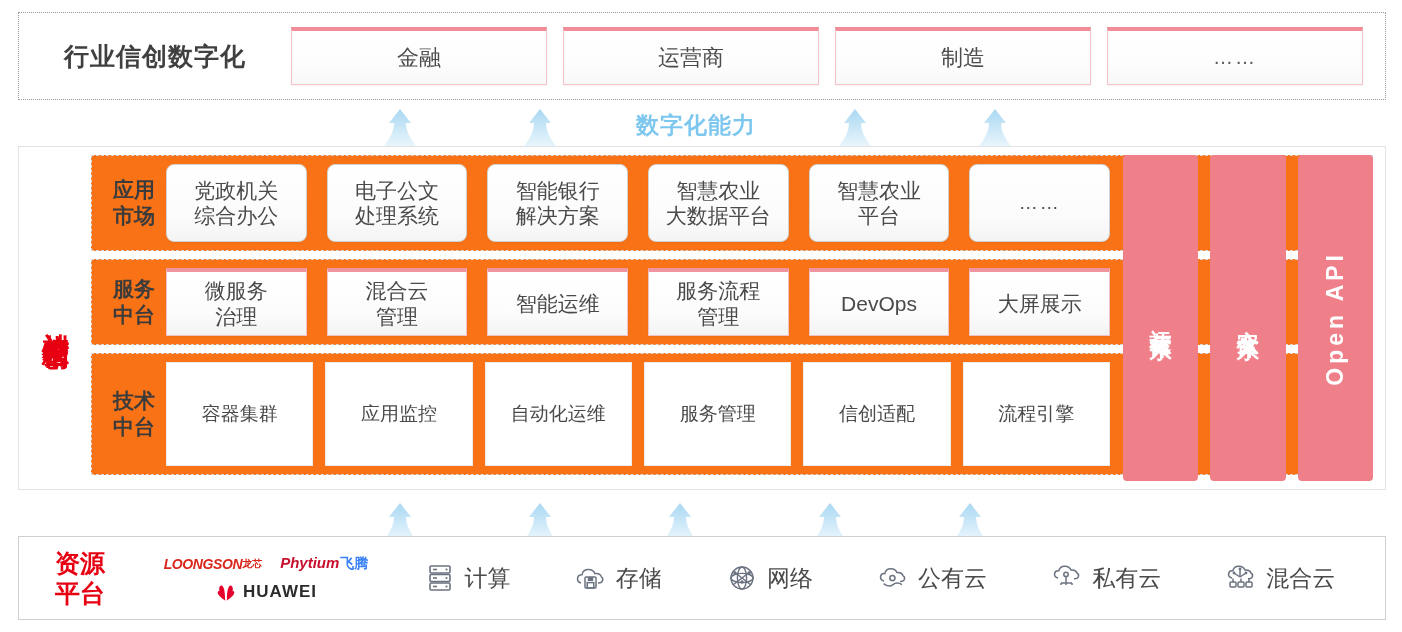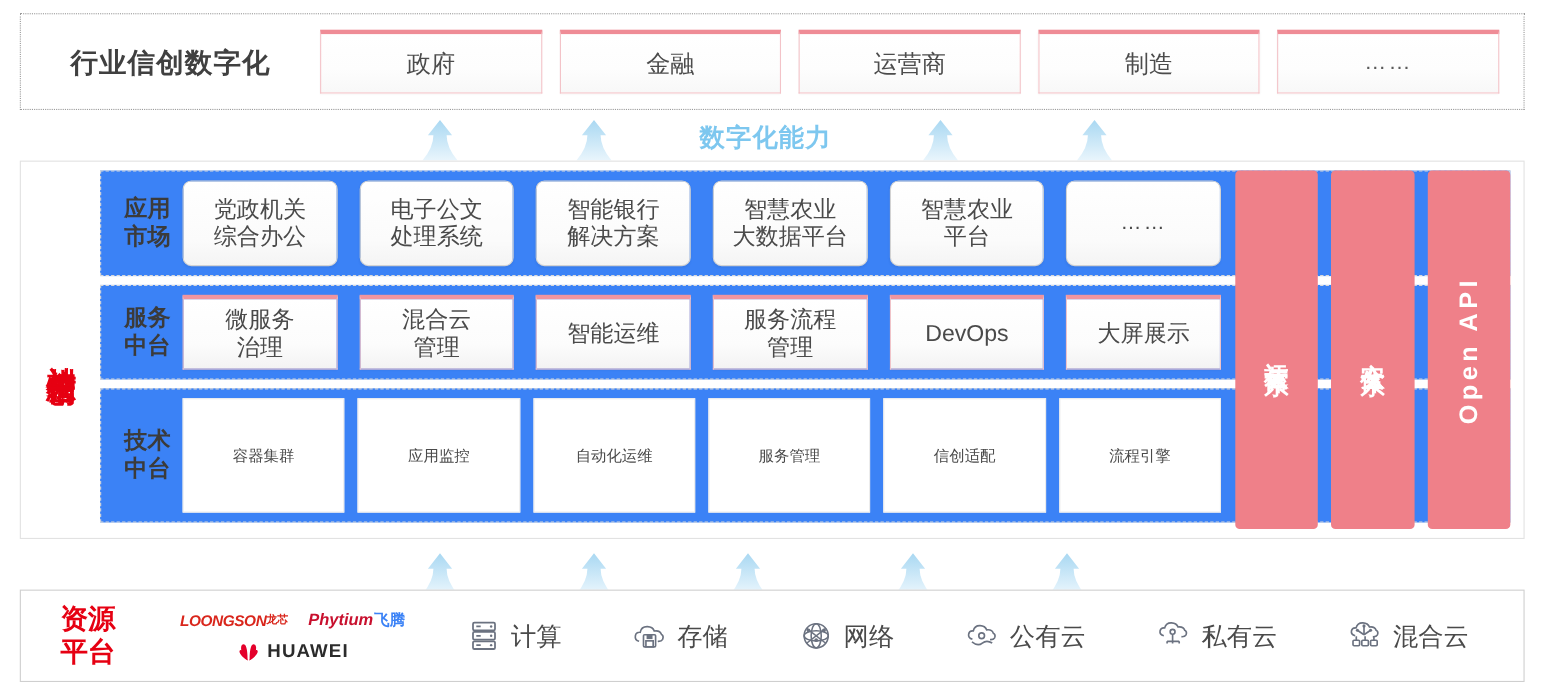--- a/index.html
+++ b/index.html
@@ -128,21 +128,21 @@
   .cloud-stack {
     flex: 1;
     display: flex;
     flex-direction: column;
     padding: 8px 12px 8px 0;
     gap: 8px;
     position: relative;
   }
 
   .tier {
-    background: #3b82f6;
+    background: #f97316;
     border: 1px dashed #d8d8d8;
     display: flex;
     align-items: center;
     padding: 0 10px;
   }
   .tier.app { height: 96px; }
   .tier.svc { height: 86px; }
   .tier.tech { height: 122px; }
 
   .tier-label {
@@ -208,21 +208,21 @@
 
   
   .tech-box {
     flex: 1;
     background: #ffffff;
     border: 1px solid #ececec;
     display: flex;
     align-items: center;
     justify-content: center;
     text-align: center;
-    font-size: 14px;
+    font-size: 19px;
     color: #4a4a4a;
     line-height: 1.15;
   }
 
   
   .pillars {
     position: absolute;
     right: 12px;
     top: 8px;
     bottom: 8px;
@@ -321,21 +321,20 @@
   .res-item .ri-label { font-size: 23px; color: #4a4a4a; }
 </style>
 </head>
 <body>
 
 <div id="page">
 
   <div class="industry-band">
     <div class="industry-title">行业信创数字化</div>
     <div class="industry-boxes">
-      <div class="ind-box">政府</div>
       <div class="ind-box">金融</div>
       <div class="ind-box">运营商</div>
       <div class="ind-box">制造</div>
       <div class="ind-box dots">……</div>
     </div>
   </div>
 
   <div class="arrow-strip top">
     <div class="up-arrow" style="left:378px;">
       <svg viewBox="0 0 44 40">

